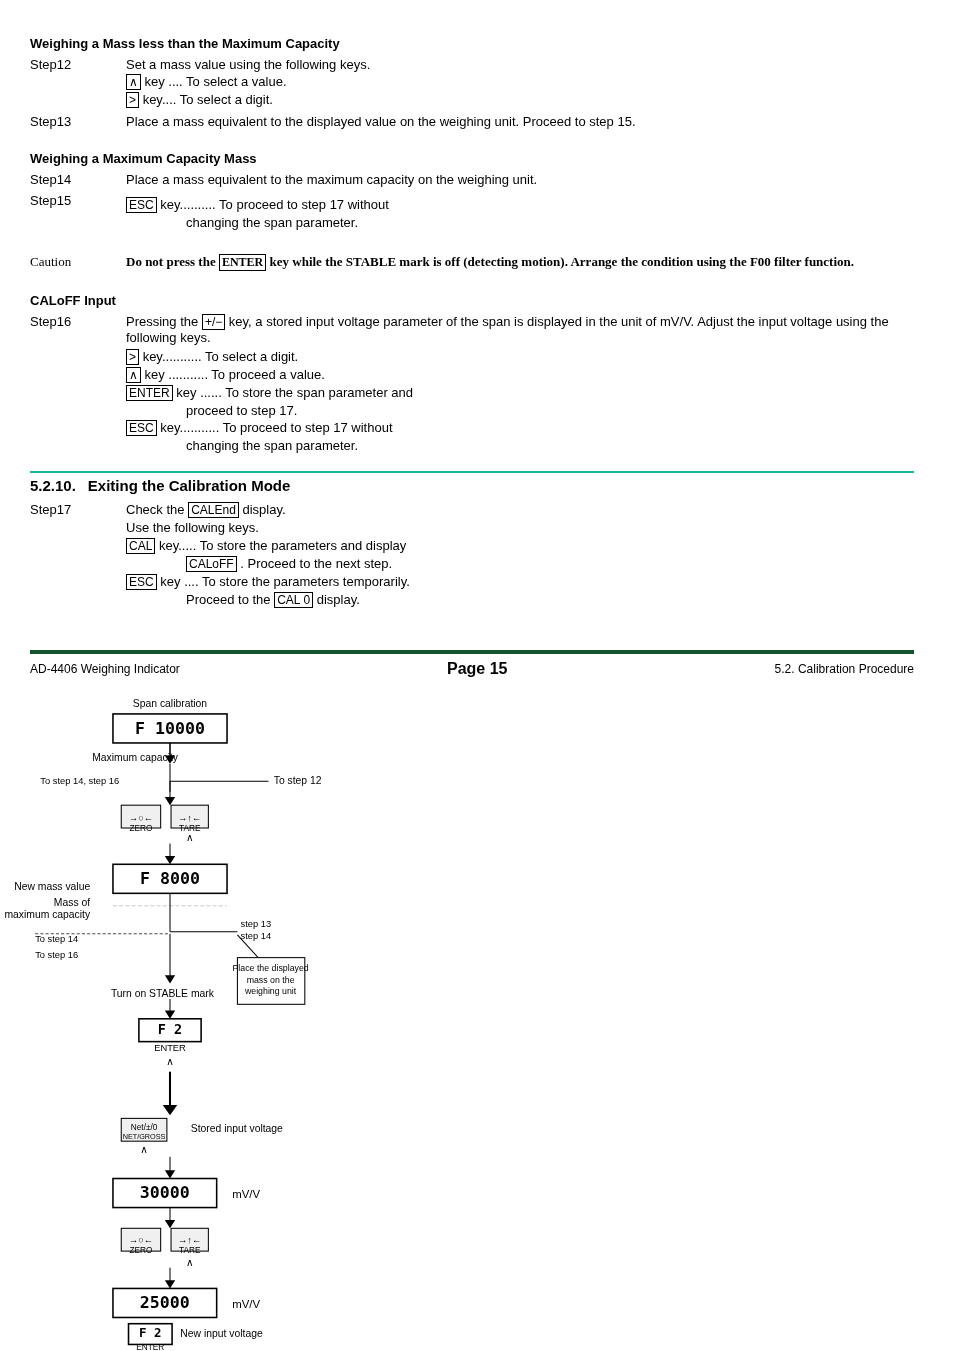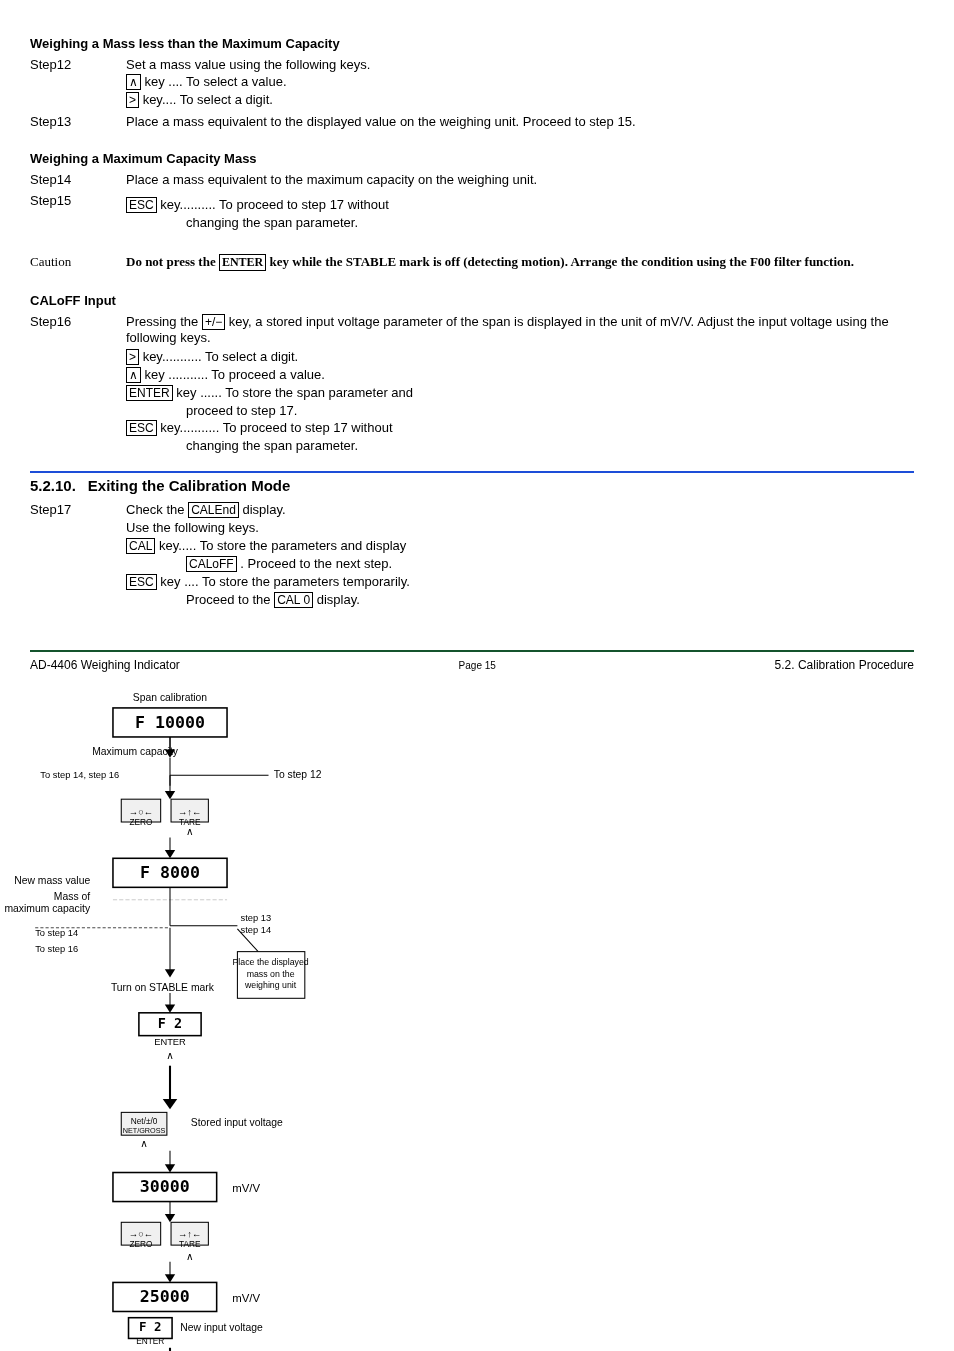--- a/index.html
+++ b/index.html
@@ -59,40 +59,40 @@
     .indent2 {
       margin-left: 60px;
     }
     .caution {
       font-weight: bold;
       margin-top: 22px;
       margin-bottom: 8px;
       font-family: Liberation Serif, serif;
     }
     .section-divider {
-      border-top: 2px solid #1d4ed8;
+      border-top: 2px solid #14b8a6;
       margin: 16px 0 8px 0;
       padding-top: 4px;
     }
     .section-title {
       font-size: 15px;
       font-weight: bold;
     }
     .footer {
       display: flex;
       justify-content: space-between;
       align-items: center;
       margin-top: 40px;
-      border-top: 2px solid #14532d;
+      border-top: 4px solid #14532d;
       padding-top: 6px;
       font-size: 12px;
     }
     .footer-center {
-      font-size: 10px;
-      font-weight: normal;
+      font-size: 16px;
+      font-weight: bold;
     }
 
     svg.diag-svg {
       width: 100%;
       overflow: visible;
     }
   </style>
 </head>
 <body>
 

